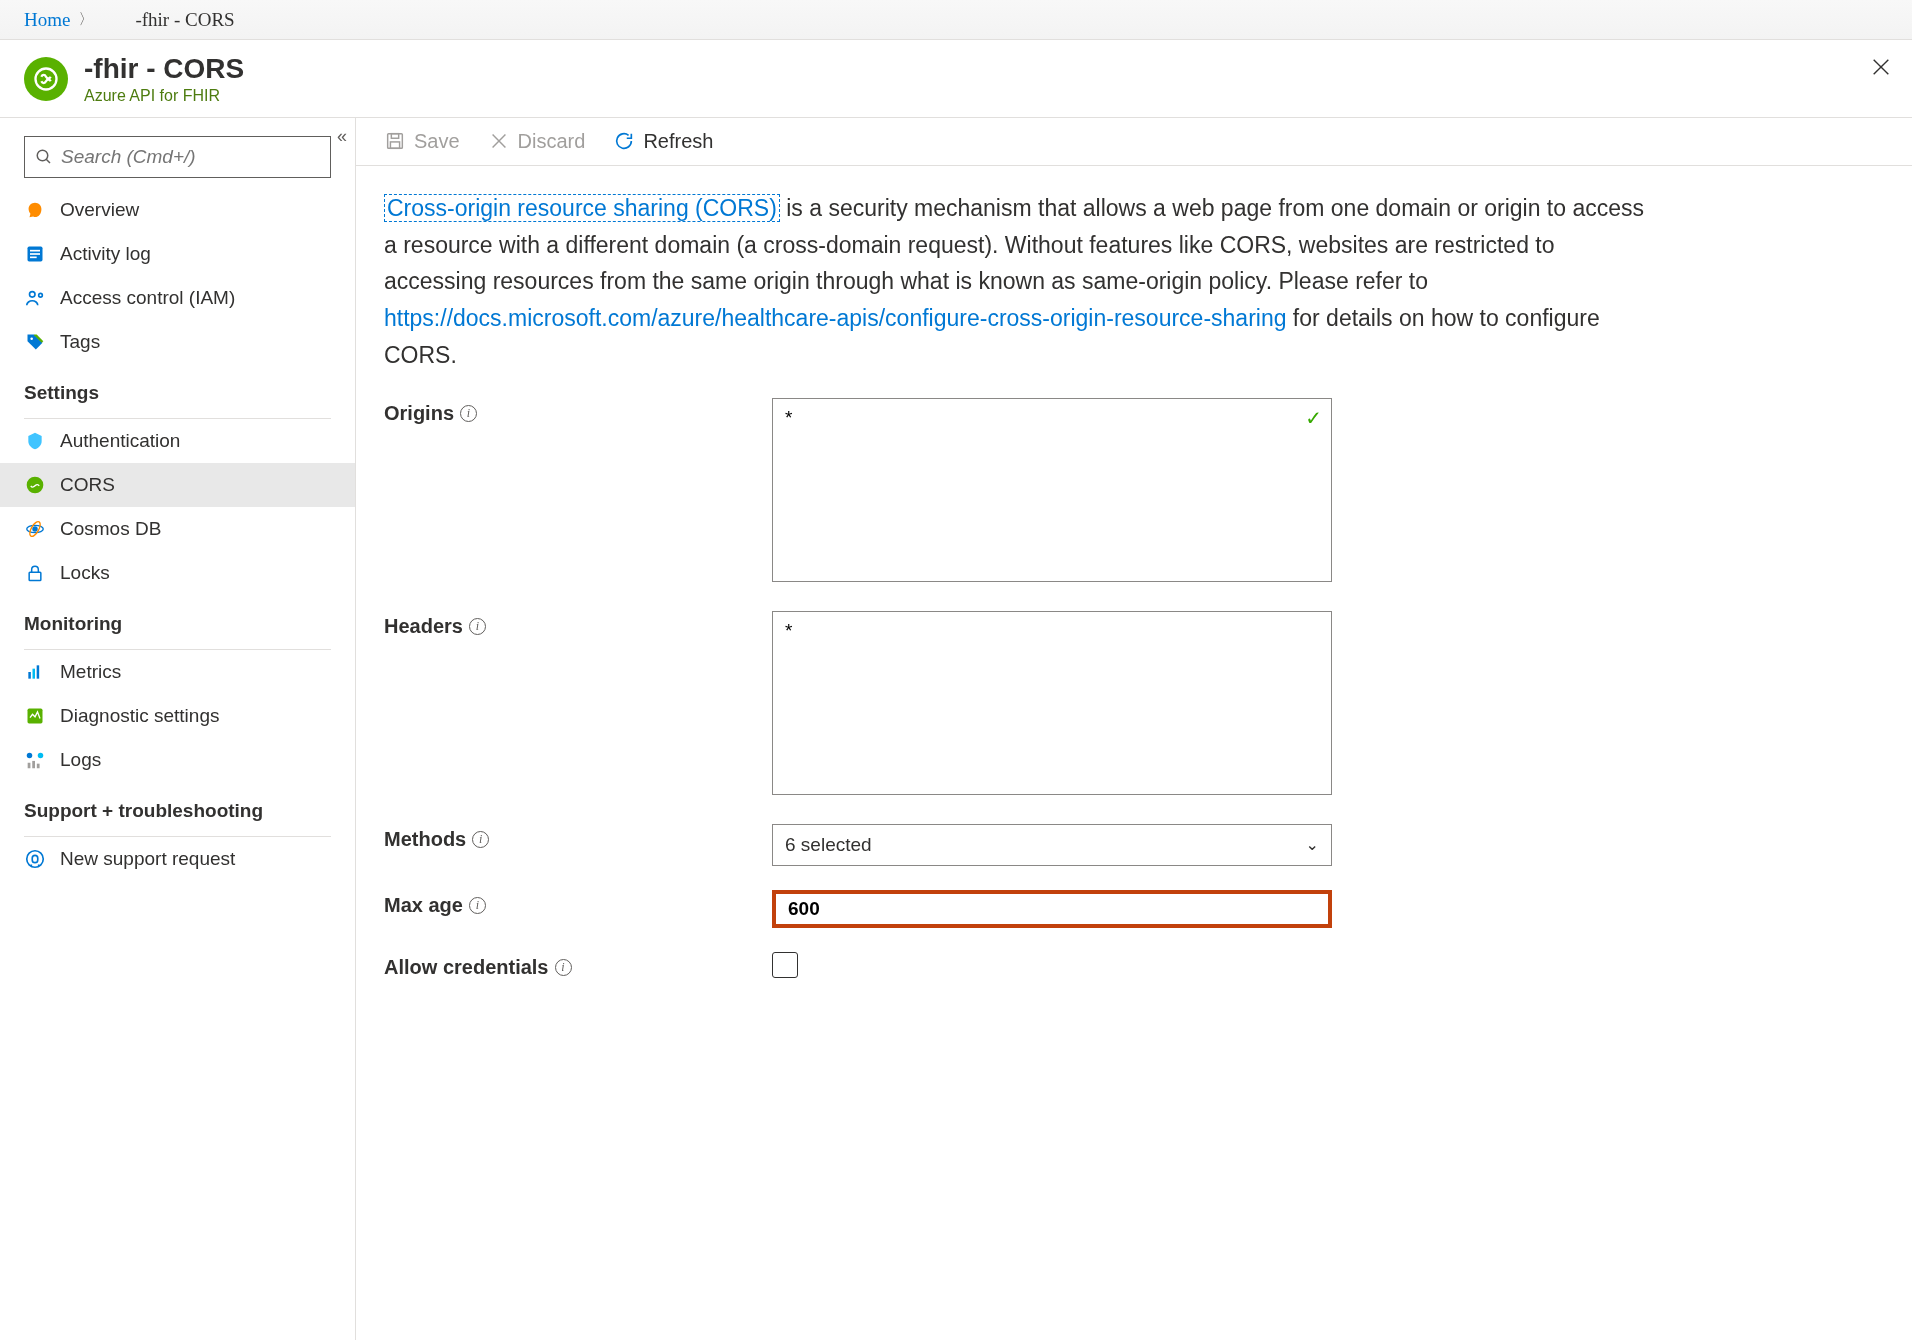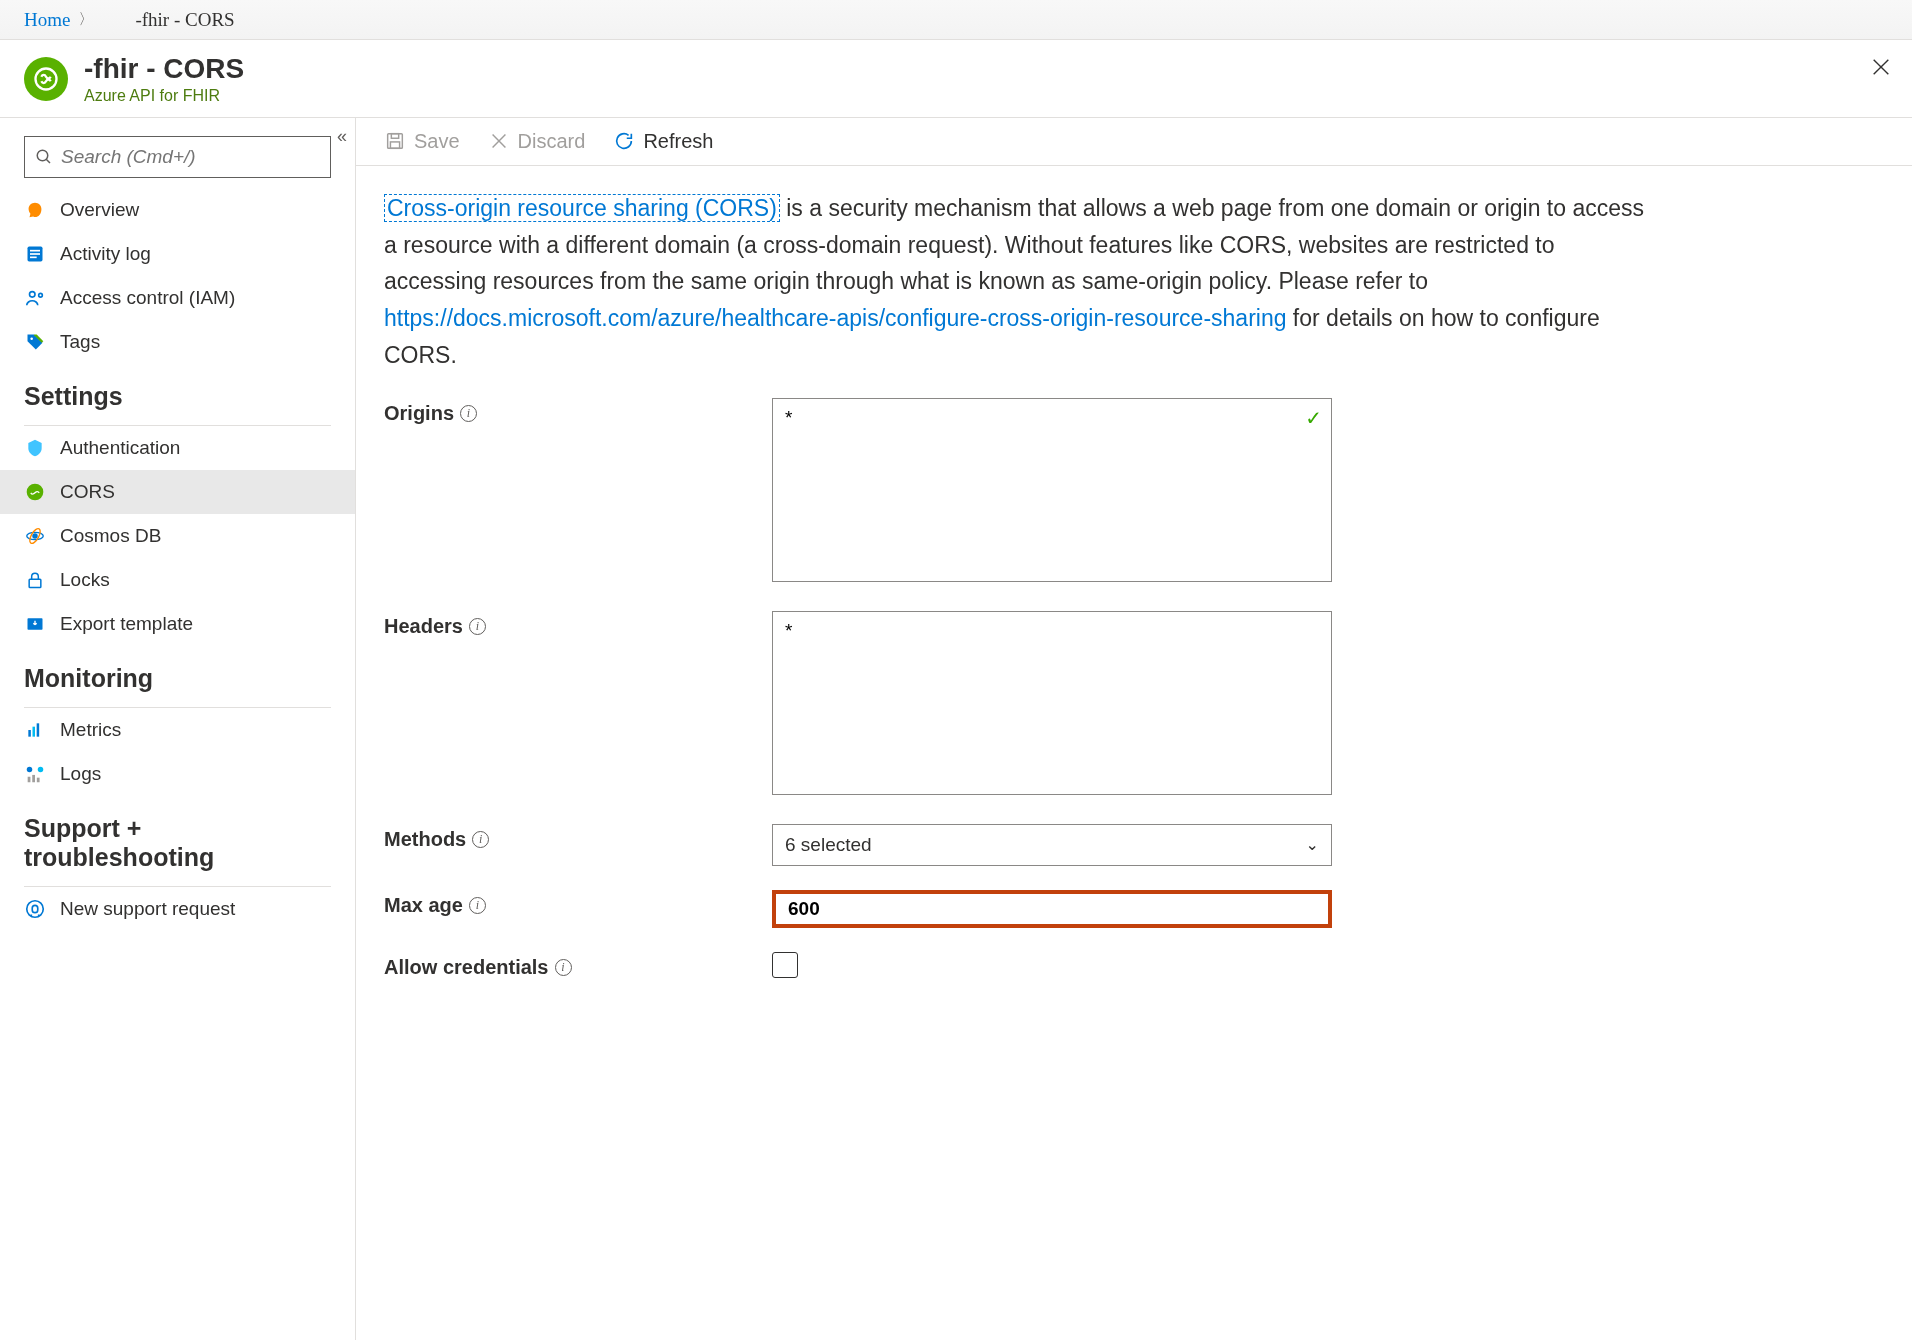--- a/index.html
+++ b/index.html
@@ -23,21 +23,21 @@
 .sidebar { width: 356px; border-right: 1px solid #e1dfdd; padding: 10px 0 20px 0; position: relative; }
 .sidebar .collapse { position: absolute; top: 8px; right: 8px; font-size: 18px; color: #605e5c; cursor: pointer; }
 .searchbox { margin: 8px 24px 10px 24px; border: 1px solid #605e5c; height: 42px; display: flex; align-items: center; padding: 0 10px; gap: 8px; }
 .searchbox input { border: none; outline: none; flex: 1; font-size: 19px; font-style: italic; color: #605e5c; background: transparent; }
 .searchbox svg { color: #605e5c; }
 
 .nav-item { display: flex; align-items: center; gap: 14px; padding: 11px 24px; cursor: pointer; font-size: 19px; color: #323130; }
 .nav-item.selected { background: #e8e8e8; }
 .nav-item .ic { width: 22px; height: 22px; display: flex; align-items: center; justify-content: center; flex-shrink: 0; }
 
-.nav-section { padding: 18px 24px 8px 24px; font-weight: 600; font-size: 25px; }
+.nav-section { padding: 18px 24px 8px 24px; font-weight: 600; font-size: 19px; }
 .nav-divider { border-top: 1px solid #e1dfdd; margin: 6px 24px 0 24px; }
 
 
 .content { flex: 1; display: flex; flex-direction: column; }
 .toolbar { display: flex; align-items: flex-end; gap: 28px; padding: 12px 28px; border-bottom: 1px solid #e1dfdd; }
 .tbtn { display: flex; align-items: center; gap: 8px; cursor: pointer; font-size: 20px; }
 .tbtn.disabled { color: #a19f9d; cursor: default; }
 .tbtn svg { width: 22px; height: 22px; }
 
 .body { padding: 24px 28px; max-width: 1320px; }
@@ -169,41 +169,41 @@
     </div>
     <div class="nav-item">
       <span class="ic">
           <svg width="20" height="20" viewBox="0 0 24 24" fill="none" stroke="#0078d4" stroke-width="1.8">
             <rect x="5" y="11" width="14" height="10" rx="1"></rect>
             <path d="M8 11V8a4 4 0 018 0v3"></path>
           </svg>
         </span>
       <span>Locks</span>
     </div>
-    <div class="nav-item">
-      <span class="ic">
-          <svg width="20" height="20" viewBox="0 0 24 24">
-            <rect x="3" y="5" width="18" height="14" rx="1" fill="#0078d4"></rect>
-            <path d="M12 8v5m0 0l-2-2m2 2l2-2" stroke="#fff" stroke-width="1.6" fill="none"></path>
-          </svg>
-        </span>
-      <span>Export template</span>
-    </div>
 
     <div class="nav-section">Monitoring</div>
     <div class="nav-divider"></div>
     <div class="nav-item">
       <span class="ic">
           <svg width="20" height="20" viewBox="0 0 24 24">
             <rect x="4" y="12" width="3" height="8" fill="#0078d4"></rect>
             <rect x="9" y="8" width="3" height="12" fill="#00bcf2"></rect>
             <rect x="14" y="4" width="3" height="16" fill="#0078d4"></rect>
           </svg>
         </span>
       <span>Metrics</span>
+    </div>
+    <div class="nav-item">
+      <span class="ic">
+          <svg width="20" height="20" viewBox="0 0 24 24">
+            <rect x="3" y="3" width="18" height="18" rx="2" fill="#59b100"></rect>
+            <path d="M6 14l3-4 3 3 3-6 3 8" stroke="#fff" stroke-width="1.6" fill="none"></path>
+          </svg>
+        </span>
+      <span>Diagnostic settings</span>
     </div>
     <div class="nav-item">
       <span class="ic">
           <svg width="22" height="22" viewBox="0 0 24 24">
             <circle cx="6" cy="7" r="3" fill="#0078d4"></circle>
             <circle cx="18" cy="7" r="3" fill="#00bcf2"></circle>
             <rect x="4" y="15" width="3" height="6" fill="#a19f9d"></rect>
             <rect x="9" y="13" width="3" height="8" fill="#a19f9d"></rect>
             <rect x="14" y="16" width="3" height="5" fill="#a19f9d"></rect>
           </svg>

